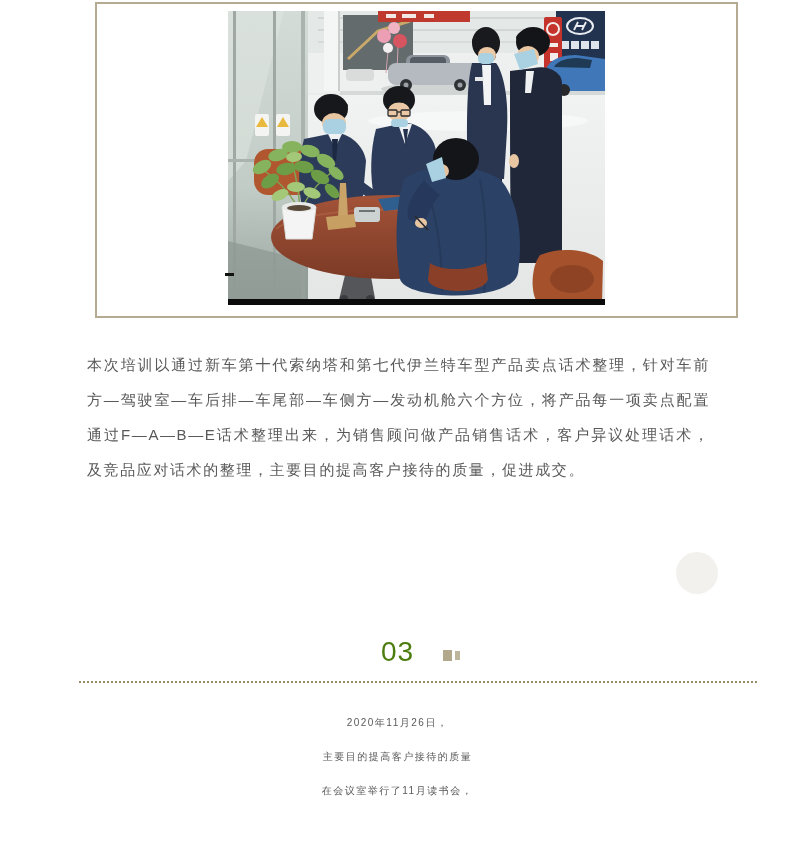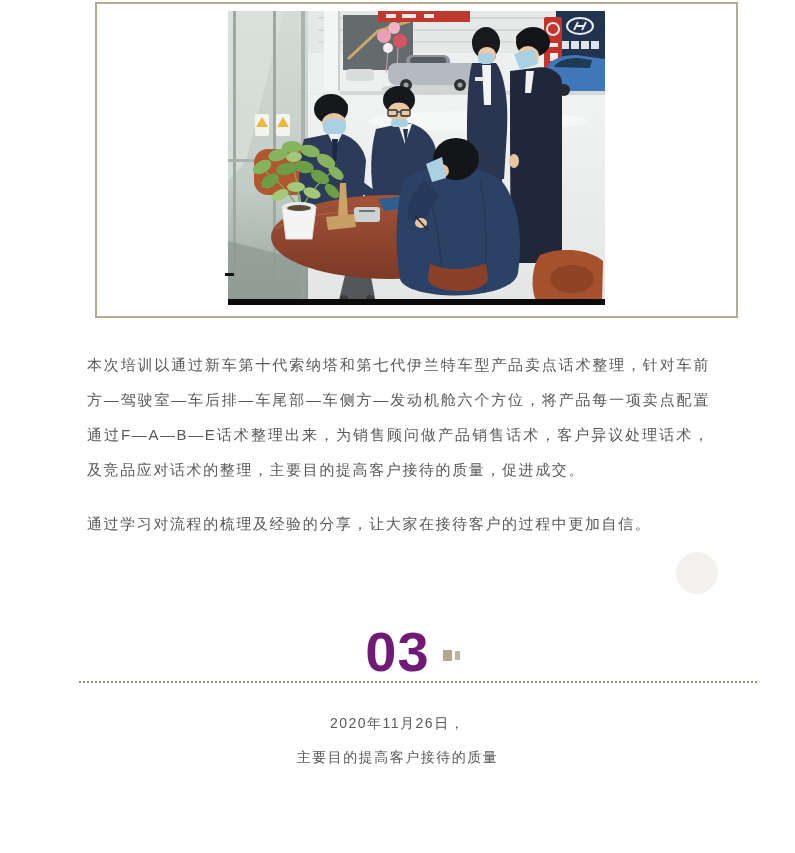--- a/index.html
+++ b/index.html
@@ -17,31 +17,31 @@
     letter-spacing:1.6px;color:#595959;text-align:justify;}
   .para-1{top:332px;}
   .para-2{top:491px;text-align:left;}
 
   
   .deco-circle{position:absolute;left:676px;top:552px;width:42px;height:42px;
     border-radius:50%;background:#f2f1ed;}
 
   
   .section-head{position:absolute;left:0;top:629px;width:795px;height:50px;text-align:center;}
-  .section-num{font-size:56px;font-weight:bold;color:#701a75;letter-spacing:1px;line-height:46px;}
+  .section-num{font-size:28px;font-weight:normal;color:#4d7c0f;letter-spacing:1px;line-height:46px;}
   .sq1{position:absolute;left:443px;top:650px;width:9px;height:11px;background:#b2a88b;}
   .sq2{position:absolute;left:455px;top:651px;width:5px;height:9px;background:#b2a88b;opacity:.85;}
 
   
   .divider{position:absolute;left:79px;top:681px;width:678px;height:0;
     border-top:2px dotted #9a8b68;}
 
   
   .event{position:absolute;left:0;top:706px;width:795px;text-align:center;
-    font-size:14px;line-height:34px;letter-spacing:1.5px;color:#595959;}
+    font-size:10px;line-height:34px;letter-spacing:1.5px;color:#595959;}
 </style>
 </head>
 <body>
 
 <div class="page">
 
   <div class="photo-card">
     <div class="photo-wrap">
 
       <svg width="377" height="294" viewBox="0 0 377 294">
@@ -269,30 +269,30 @@
           <ellipse cx="344" cy="268" rx="22" ry="14" fill="#7c3a1f" opacity="0.55"></ellipse>
         </g>
 
         <rect x="0" y="288" width="377" height="6" fill="#0b0b0b"></rect>
       </svg>
     </div>
     <div class="photo-dash"></div>
   </div>
 
   <p class="para para-1">本次培训以通过新车第十代索纳塔和第七代伊兰特车型产品卖点话术整理，针对车前方—驾驶室—车后排—车尾部—车侧方—发动机舱六个方位，将产品每一项卖点配置通过F—A—B—E话术整理出来，为销售顾问做产品销售话术，客户异议处理话术，及竞品应对话术的整理，主要目的提高客户接待的质量，促进成交。</p>
-  <p class="para para-2">通过学习对流程的梳理及经验的分享，让大家在接待客户的过程中更加自信。</p>
 
   <div class="deco-circle"></div>
 
   <div class="section-head">
     <span class="section-num">03</span>
   </div>
   <div class="sq1"></div>
   <div class="sq2"></div>
 
   <div class="divider"></div>
 
   <div class="event">
     <div>2020年11月26日，</div>
     <div>主要目的提高客户接待的质量</div>
+    <div>在会议室举行了11月读书会，</div>
   </div>
 
 </div>
 
 </body></html>

